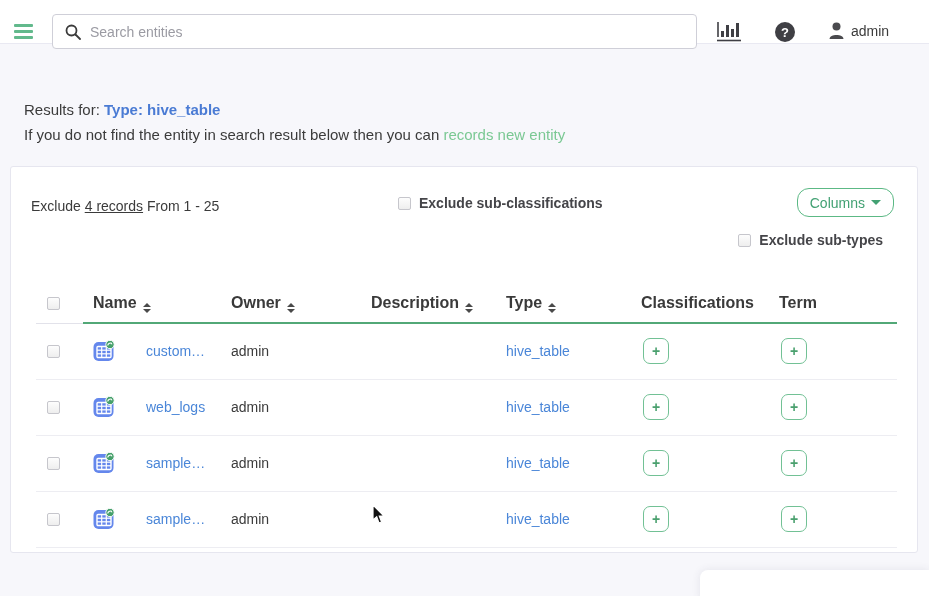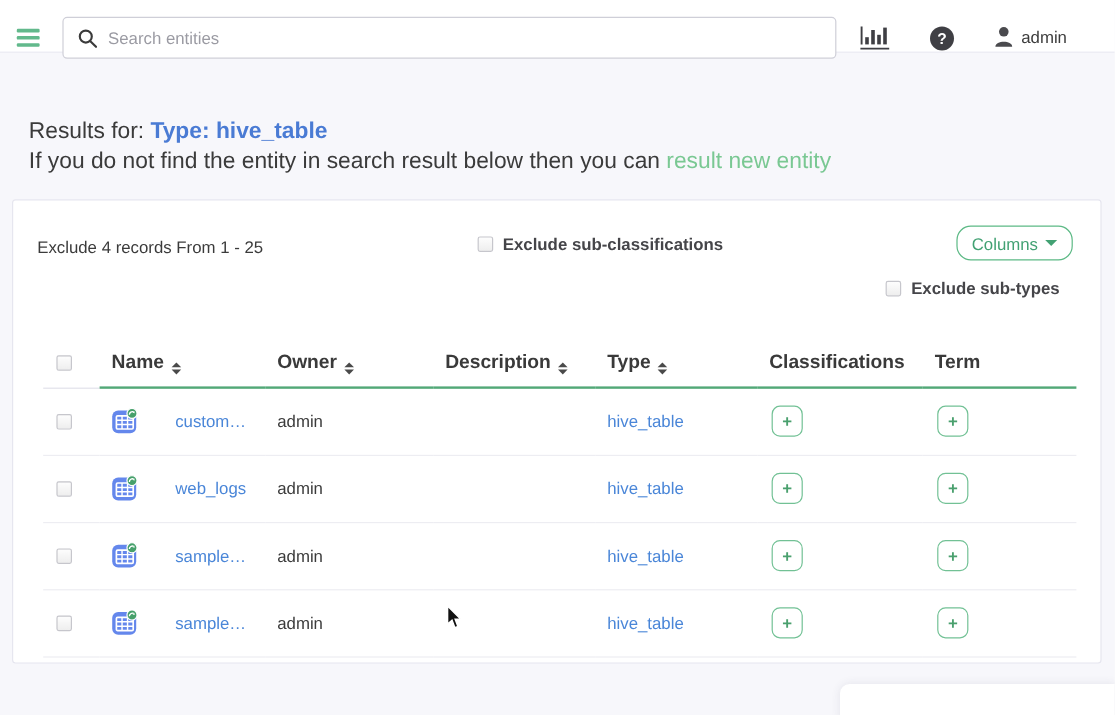--- a/index.html
+++ b/index.html
@@ -32,31 +32,31 @@
   .stats-icon { left:716px; top:21px; }
   .help-icon {
     left:775px; top:22px; width:20px; height:20px; border-radius:50%;
     background:#3f3f44; color:#fff; font-weight:bold; font-size:13px;
     display:flex; align-items:center; justify-content:center;
   }
   .userchip { position:absolute; left:828px; top:22px; display:flex; align-items:center; gap:6px; cursor:pointer; }
   .userchip .uname { font-size:14px; color:#3b3b3b; }
 
   
-  .results-block { position:absolute; left:24px; top:97px; font-size:19px; line-height:25px; }
+  .results-block { position:absolute; left:24px; top:97px; font-size:15px; line-height:25px; }
   .filter-tag { color:#4a7bd4; font-weight:bold; }
   .create-link { color:#7ac893; cursor:pointer; }
 
   
   .card {
     position:absolute; left:10px; top:166px; width:908px; height:387px;
     background:#fff; border:1px solid #e6e6ef; border-radius:3px;
   }
   .showing { position:absolute; left:20px; top:31px; font-size:14px; color:#3b3b3b; }
-  .records-link { cursor:pointer;margin-top:12px; }
+  .records-link { text-decoration:underline; cursor:pointer;margin-top:12px; }
   .cb {
     display:inline-block; width:13px; height:13px; border:1px solid #c6c6cc;
     border-radius:2px; background:linear-gradient(#fdfdfd,#eeeeee); vertical-align:-2px; cursor:pointer;
   }
   .cb-item { position:absolute; font-size:14px; font-weight:bold; color:#454549; white-space:nowrap; }
   .cb-item .cb { margin-right:8px; }
   .cb-subclass { left:387px; top:194px; }
   .cb-historical { left:606px; top:194px; }
   .cb-subtypes { right:34px; top:231px; }
   .cb-subclass, .cb-historical { top:28px; }
@@ -138,21 +138,21 @@
     </svg>
     <span class="uname">admin</span>
   </div>
 </div>
 
 <div class="results-block">
   <div>
     <span>Results for: </span><span class="filter-tag">Type: hive_table</span>
   </div>
   <div>
-    <span>If you do not find the entity in search result below then you can </span><span class="create-link">result new entity</span>
+    <span>If you do not find the entity in search result below then you can </span><span class="create-link">records new entity</span>
   </div>
 </div>
 
 <div class="card">
 
   <div class="showing">
     <span>Exclude </span><span class="records-link">4 records</span><span> From 1 - 25</span>
   </div>
 
   <label class="cb-item cb-subclass">

